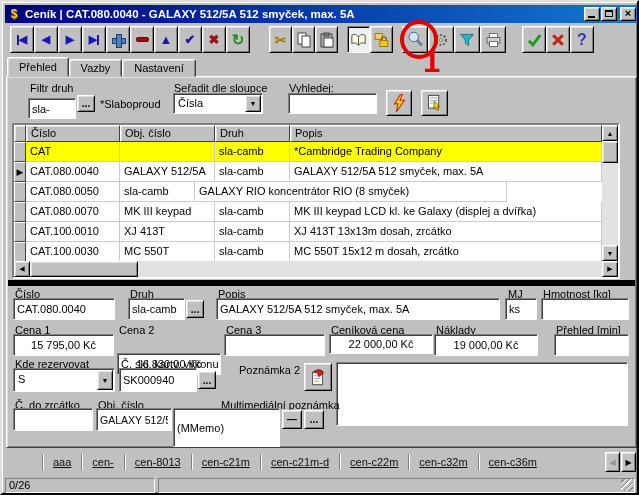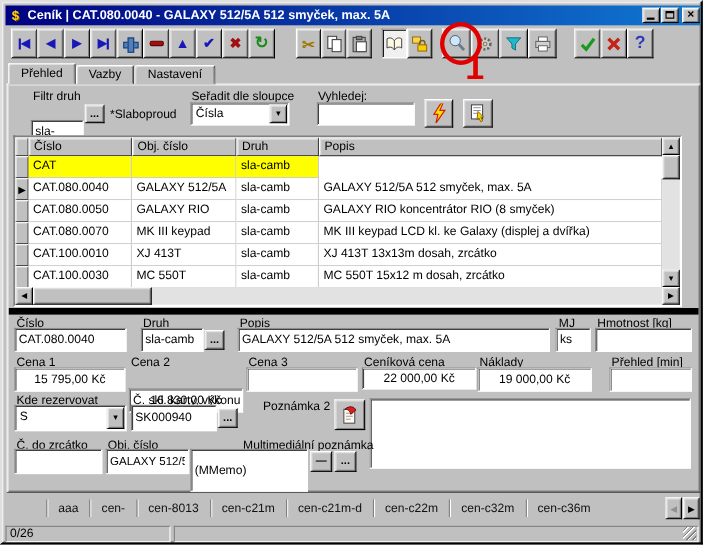--- a/index.html
+++ b/index.html
@@ -73,21 +73,21 @@
   
   .sb-track{position:absolute;background:#e2e2e2;z-index:9;}
   .sb-btn{position:absolute;width:16px;height:16px;background:#c0c0c0;border:1px solid;border-color:#fff #000 #000 #fff;
     box-shadow:inset 1px 1px 0 #dfdfdf, inset -1px -1px 0 #808080;
     display:flex;align-items:center;justify-content:center;font-size:7px;color:#000;z-index:10;}
   .sb-thumb{position:absolute;background:#c0c0c0;border:1px solid;border-color:#fff #000 #000 #fff;
     box-shadow:inset 1px 1px 0 #dfdfdf, inset -1px -1px 0 #808080;z-index:10;}
   .splitter{position:absolute;left:6px;top:278px;width:627px;height:6px;background:#000;z-index:12;}
   
   .bottomnav{position:absolute;left:4px;top:447px;width:631px;height:26px;display:flex;align-items:center;z-index:8;}
-  .navlink{font-size:11px;color:#101010;margin:16px 10px;white-space:nowrap;}
+  .navlink{font-size:11px;color:#101010;text-decoration:underline;margin:16px 10px;white-space:nowrap;}
   .navsep{width:1px;height:16px;background:#808080;box-shadow:1px 0 0 #fff;}
   .navarrow{position:absolute;top:3px;width:15px;height:20px;background:#c0c0c0;border:1px solid;border-color:#fff #000 #000 #fff;
     box-shadow:inset 1px 1px 0 #dfdfdf, inset -1px -1px 0 #808080;display:flex;align-items:center;justify-content:center;font-size:8px;}
   
   .statuspanel{position:absolute;top:476px;height:15px;background:#c0c0c0;
     border:1px solid;border-color:#808080 #fff #fff #808080;font-size:11px;padding:0 3px;z-index:8;}
   .grip{position:absolute;right:1px;bottom:1px;width:12px;height:12px;
     background:repeating-linear-gradient(135deg,transparent 0 2px,#808080 2px 3px,#fff 3px 4px);}
   .memo{position:absolute;background:#fff;border:1px solid;border-color:#808080 #fff #fff #808080;
     box-shadow:inset 1px 1px 0 #404040;z-index:8;}
@@ -231,21 +231,21 @@
     </div>
   <div class="tab" style="left:67px;top:57px;width:53px;height:18px;">
       <span>Vazby</span>
     </div>
   <div class="tab" style="left:120px;top:57px;width:74px;height:18px;">
       <span>Nastavení</span>
     </div>
   <div class="tabpage"></div>
 
   <div class="lbl" style="left:28px;top:80px;">Filtr druh</div>
-  <input class="field" style="left: 26px; top: 107px; width: 48px; height: 21px;" value="sla-">
+  <input class="field" style="left: 26px; top: 96px; width: 48px; height: 21px;" value="sla-">
   <div class="smallbtn" style="left:75px;top:93px;width:18px;height:17px;">
       <span>...</span>
     </div>
   <div class="lbl" style="left:98px;top:96px;">*Slaboproud</div>
 
   <div class="lbl" style="left:172px;top:80px;">Seřadit dle sloupce</div>
   <div class="selbox" style="left:171px;top:91px;width:90px;height:21px;">
     <span class="val">Čísla</span>
     <span class="combo-arrow">
         <span>▼</span>
@@ -276,32 +276,32 @@
       <div class="gh" style="width:95px">Obj. číslo</div>
       <div class="gh" style="width:75px">Druh</div>
       <div class="gh" style="width:312px">Popis</div>
     </div>
 
     <div class="grow hl" style="top:17px">
       <div class="gind"></div>
       <div class="gc" style="width:94px">CAT</div>
       <div class="gc" style="width:95px"></div>
       <div class="gc" style="width:75px">sla-camb</div>
+      <div class="gc" style="width:312px">*Cambridge Trading Company</div>
     </div>
     <div class="grow" style="top:37px">
       <div class="gind">▶</div>
       <div class="gc" style="width:94px">CAT.080.0040</div>
       <div class="gc" style="width:95px">GALAXY 512/5A</div>
       <div class="gc" style="width:75px">sla-camb</div>
       <div class="gc" style="width:312px">GALAXY 512/5A 512 smyček, max. 5A</div>
     </div>
     <div class="grow" style="top:57px">
       <div class="gind"></div>
       <div class="gc" style="width:94px">CAT.080.0050</div>
-      <div class="gc" style="width:95px">GALAXY RIO</div>
       <div class="gc" style="width:75px">sla-camb</div>
       <div class="gc" style="width:312px">GALAXY RIO koncentrátor RIO (8 smyček)</div>
     </div>
     <div class="grow" style="top:77px">
       <div class="gind"></div>
       <div class="gc" style="width:94px">CAT.080.0070</div>
       <div class="gc" style="width:95px">MK III keypad</div>
       <div class="gc" style="width:75px">sla-camb</div>
       <div class="gc" style="width:312px">MK III keypad LCD kl. ke Galaxy (displej a dvířka)</div>
     </div>

